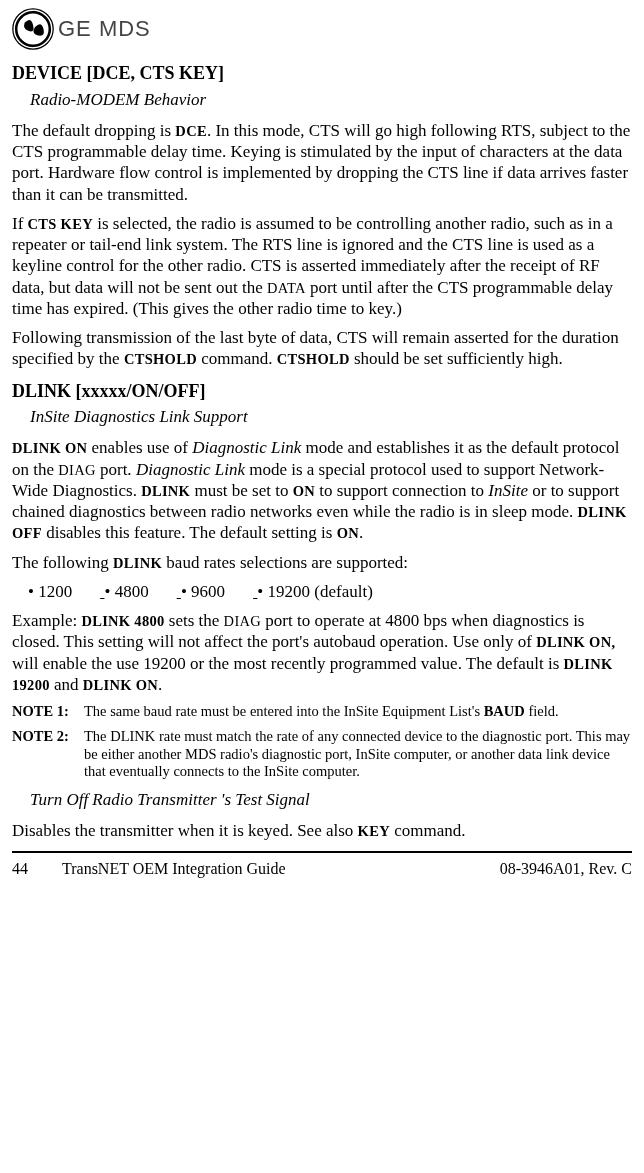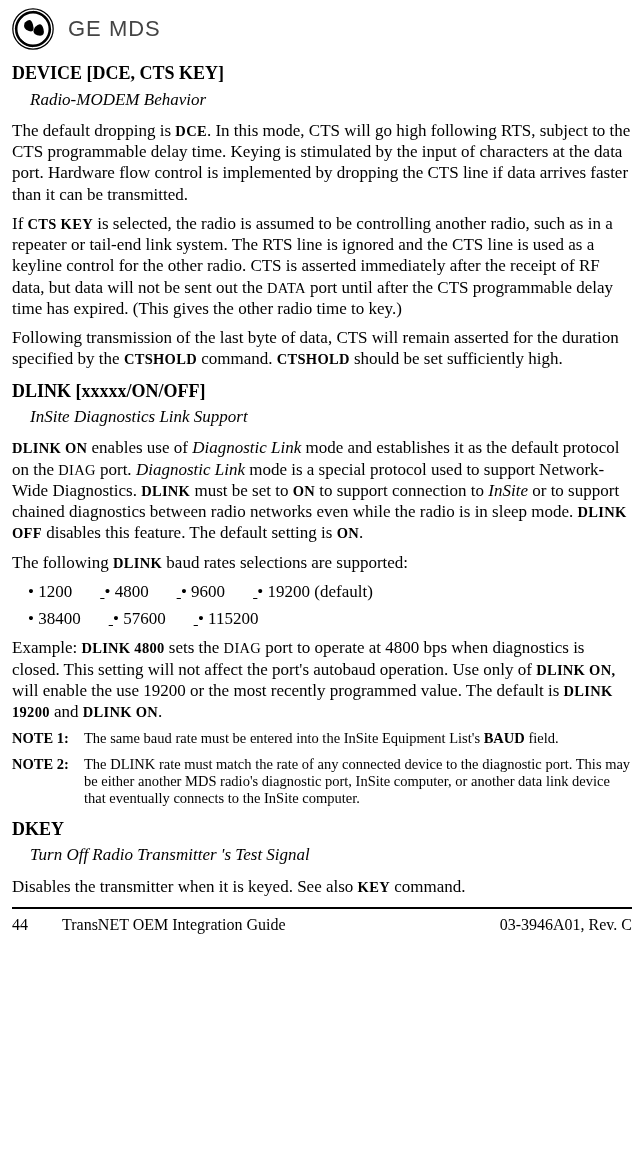--- a/index.html
+++ b/index.html
@@ -11,21 +11,21 @@
     background: #fff;
     color: #000;
     width: 644px;
   }
   .page {
     padding: 8px 12px 0 12px;
   }
   .logo-bar {
     display: flex;
     align-items: center;
-    gap: 14px;
+    gap: 4px;
     margin-bottom: 12px;
   }
   .ge-monogram {
     width: 42px;
     height: 42px;
   }
   .ge-mds-text {
     font-family: Arial, Helvetica, sans-serif;
     font-size: 22px;
     font-weight: 400;
@@ -135,48 +135,42 @@
   <p class="body">
     <span>The following </span><b class="small-caps">DLINK</b><span> baud rates selections are supported:</span>
   </p>
 
   <div class="baud-row">
     <span class="baud-item">• 1200</span>
     <span class="baud-item">• 4800</span>
     <span class="baud-item">• 9600</span>
     <span class="baud-item">• 19200 (default)</span>
   </div>
-  <div class="baud-row">
-    <span class="baud-item">• 38400</span>
-    <span class="baud-item">• 57600</span>
-    <span class="baud-item">• 115200</span>
-  </div>
 
   <p class="body">
     <span>Example: </span><b class="small-caps">DLINK 4800</b><span> sets the </span><span class="small-caps">DIAG</span><span> port to operate at 4800 bps when diagnostics is closed. This setting will not affect the port's autobaud operation. Use only of </span><b class="small-caps">DLINK ON,</b><span> will enable the use 19200 or the most recently programmed value. The default is </span><b class="small-caps">DLINK 19200</b><span> and </span><b class="small-caps">DLINK ON</b><span>.</span>
   </p>
 
   <div class="note-row">
     <div class="note-label">NOTE 1:</div>
     <div class="note-text">
       <span>The same baud rate must be entered into the InSite Equipment List's </span><b>BAUD</b><span> field.</span>
     </div>
   </div>
 
   <div class="note-row">
     <div class="note-label">NOTE 2:</div>
     <div class="note-text">The DLINK rate must match the rate of any connected device to the diagnostic port. This may be either another MDS radio's diagnostic port, InSite computer, or another data link device that eventually connects to the InSite computer.</div>
   </div>
 
-  <h2 class="cmd-title">DKEY</h2>
   <div class="subtitle">Turn Off Radio Transmitter 's Test Signal</div>
 
   <p class="body">
     <span>Disables the transmitter when it is keyed. See also </span><b class="small-caps">KEY</b><span> command.</span>
   </p>
 
   <div class="footer">
     <span class="footer-page">44</span>
     <span class="footer-center">TransNET OEM Integration Guide</span>
-    <span class="footer-right">03-3946A01, Rev. C</span>
+    <span class="footer-right">08-3946A01, Rev. C</span>
   </div>
 
 </div>
 
 </body></html>

